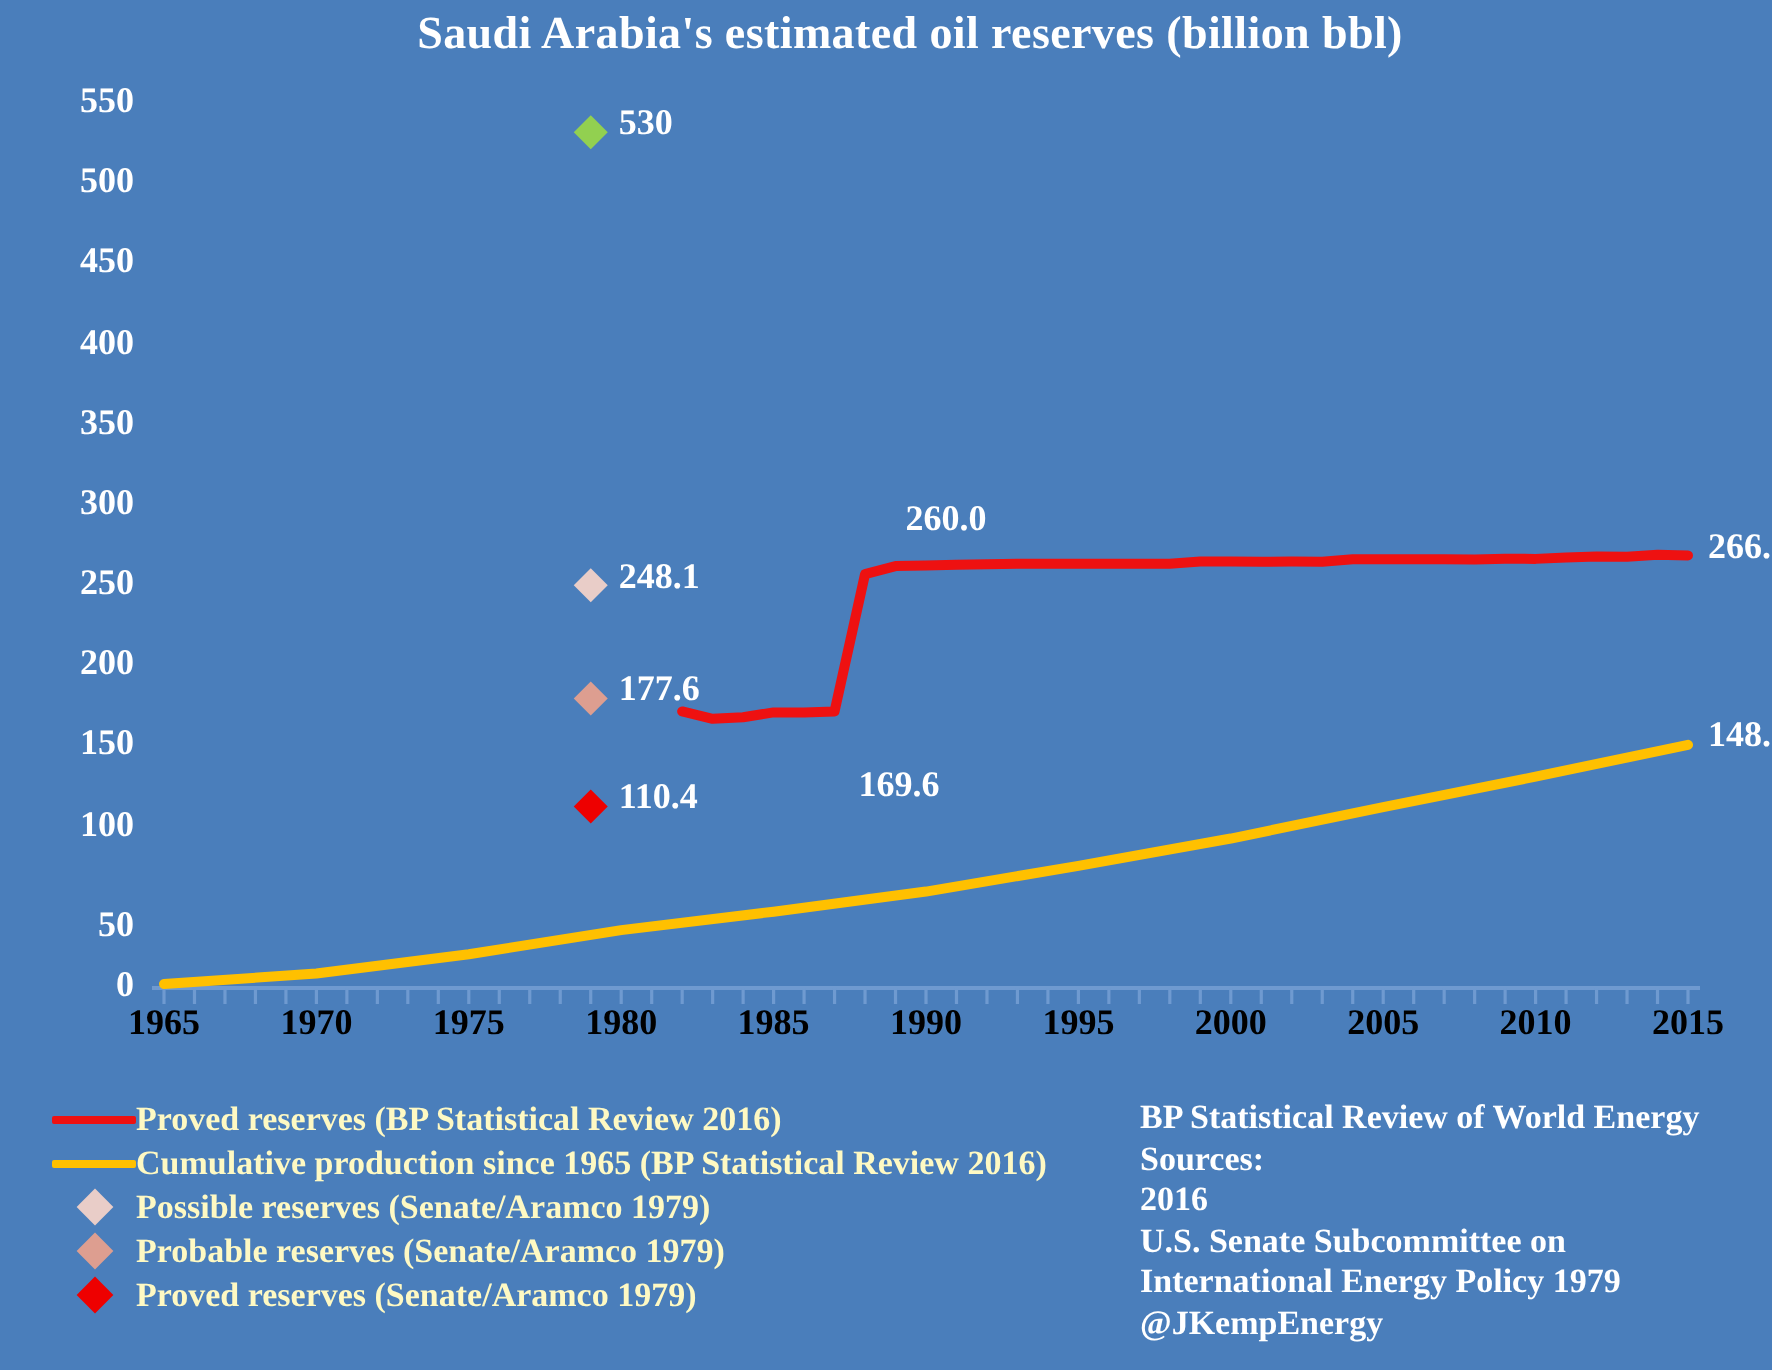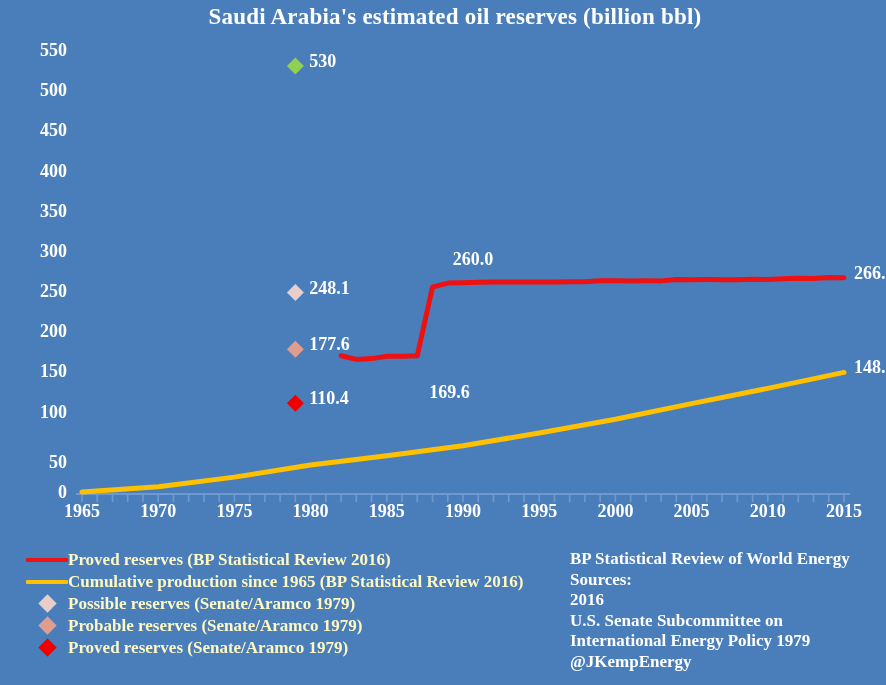--- a/index.html
+++ b/index.html
@@ -37,21 +37,21 @@
     text-align: right;
     color: #ffffff;
     font-size: 18px;
     font-weight: bold;
     line-height: 18px;
   }
   .xtick-label {
     position: absolute;
     width: 60px;
     text-align: center;
-    color: #ffffff;
+    color: #000000;
     font-size: 18px;
     font-weight: bold;
     line-height: 18px;
   }
   #plot-svg {
     position: absolute;
     left: 0;
     top: 0;
   }
   .point-label {

